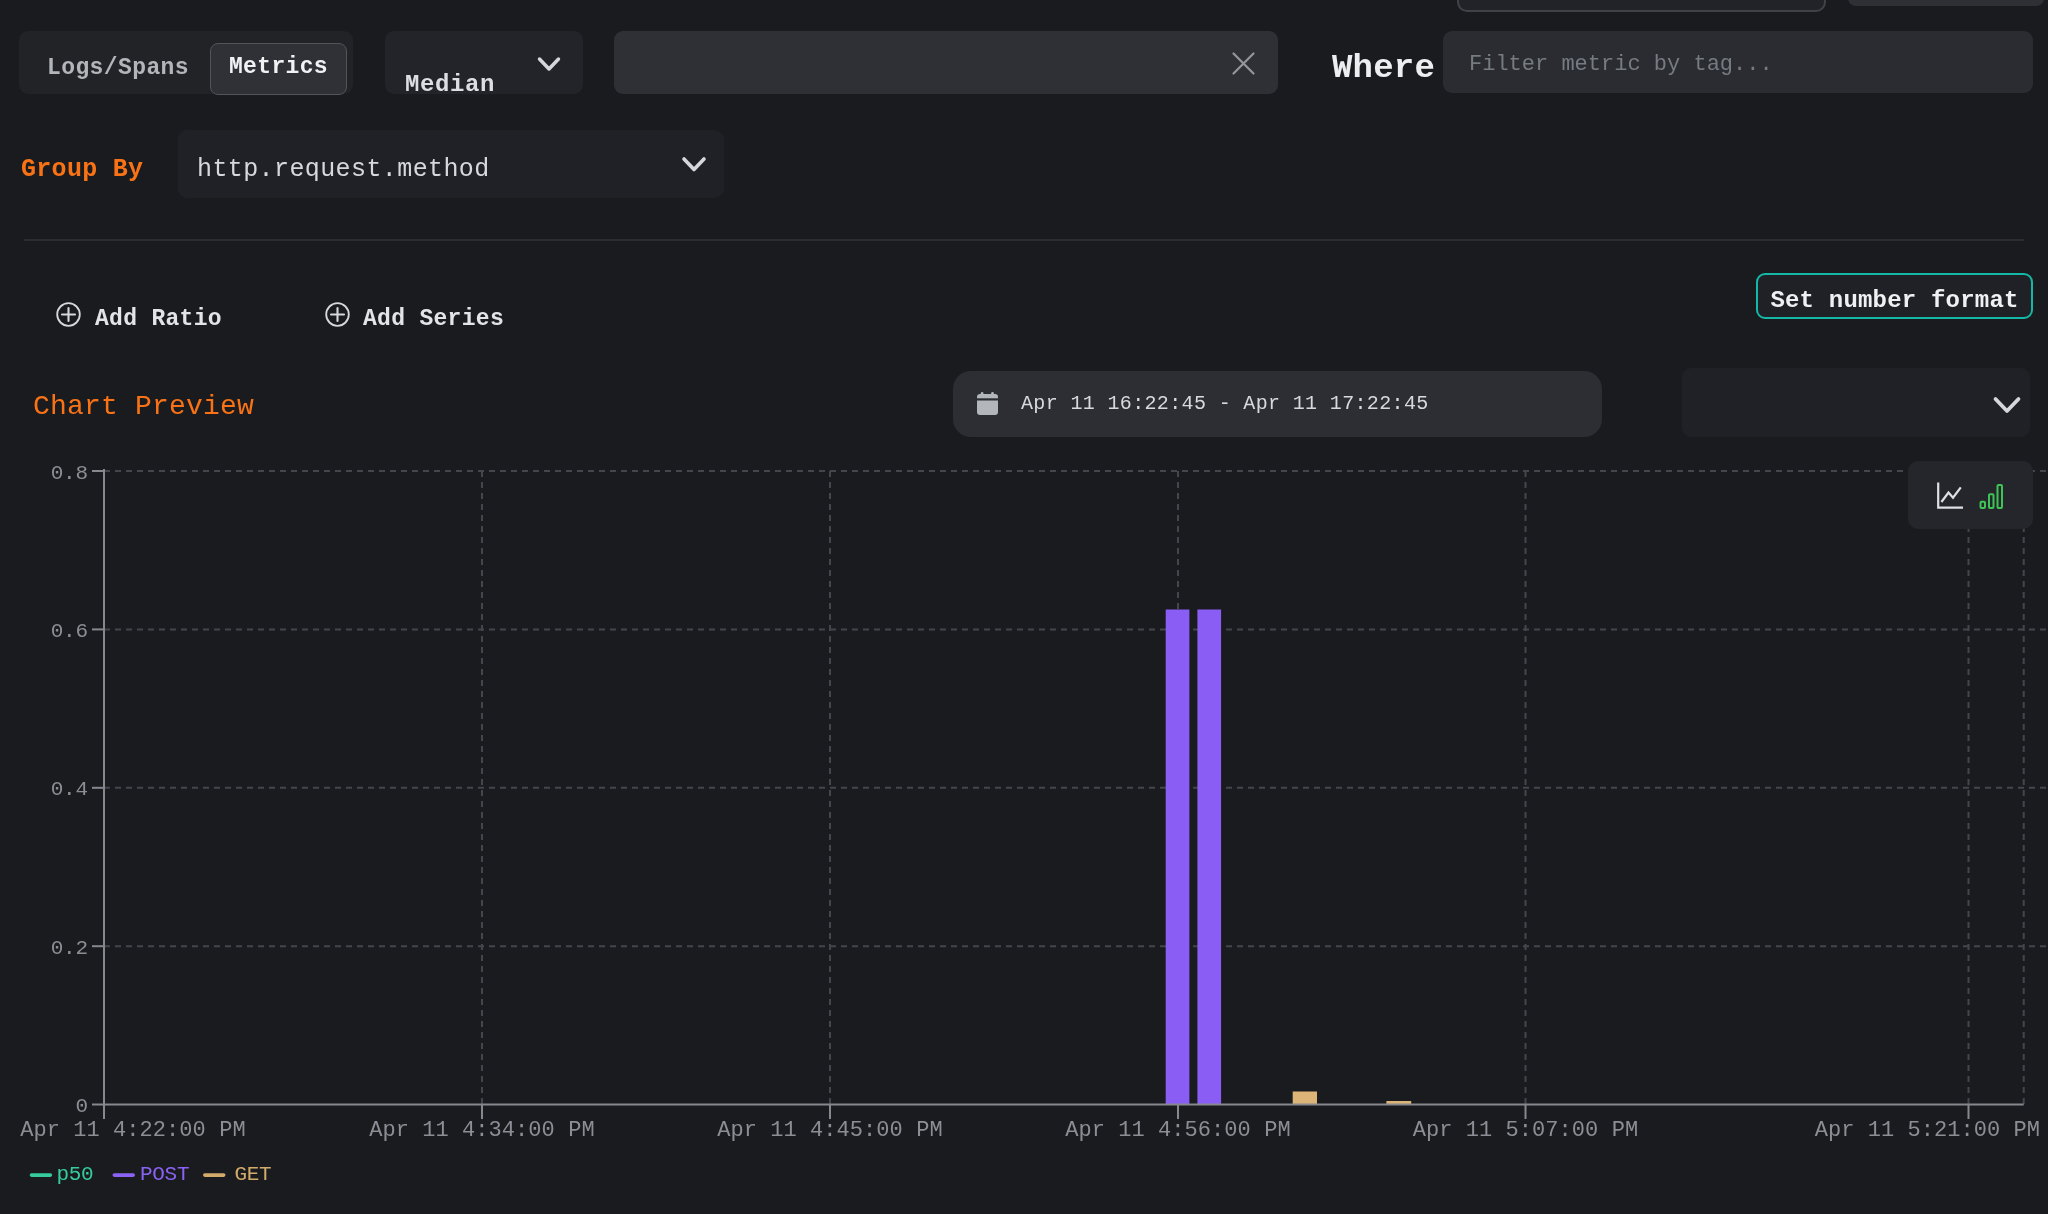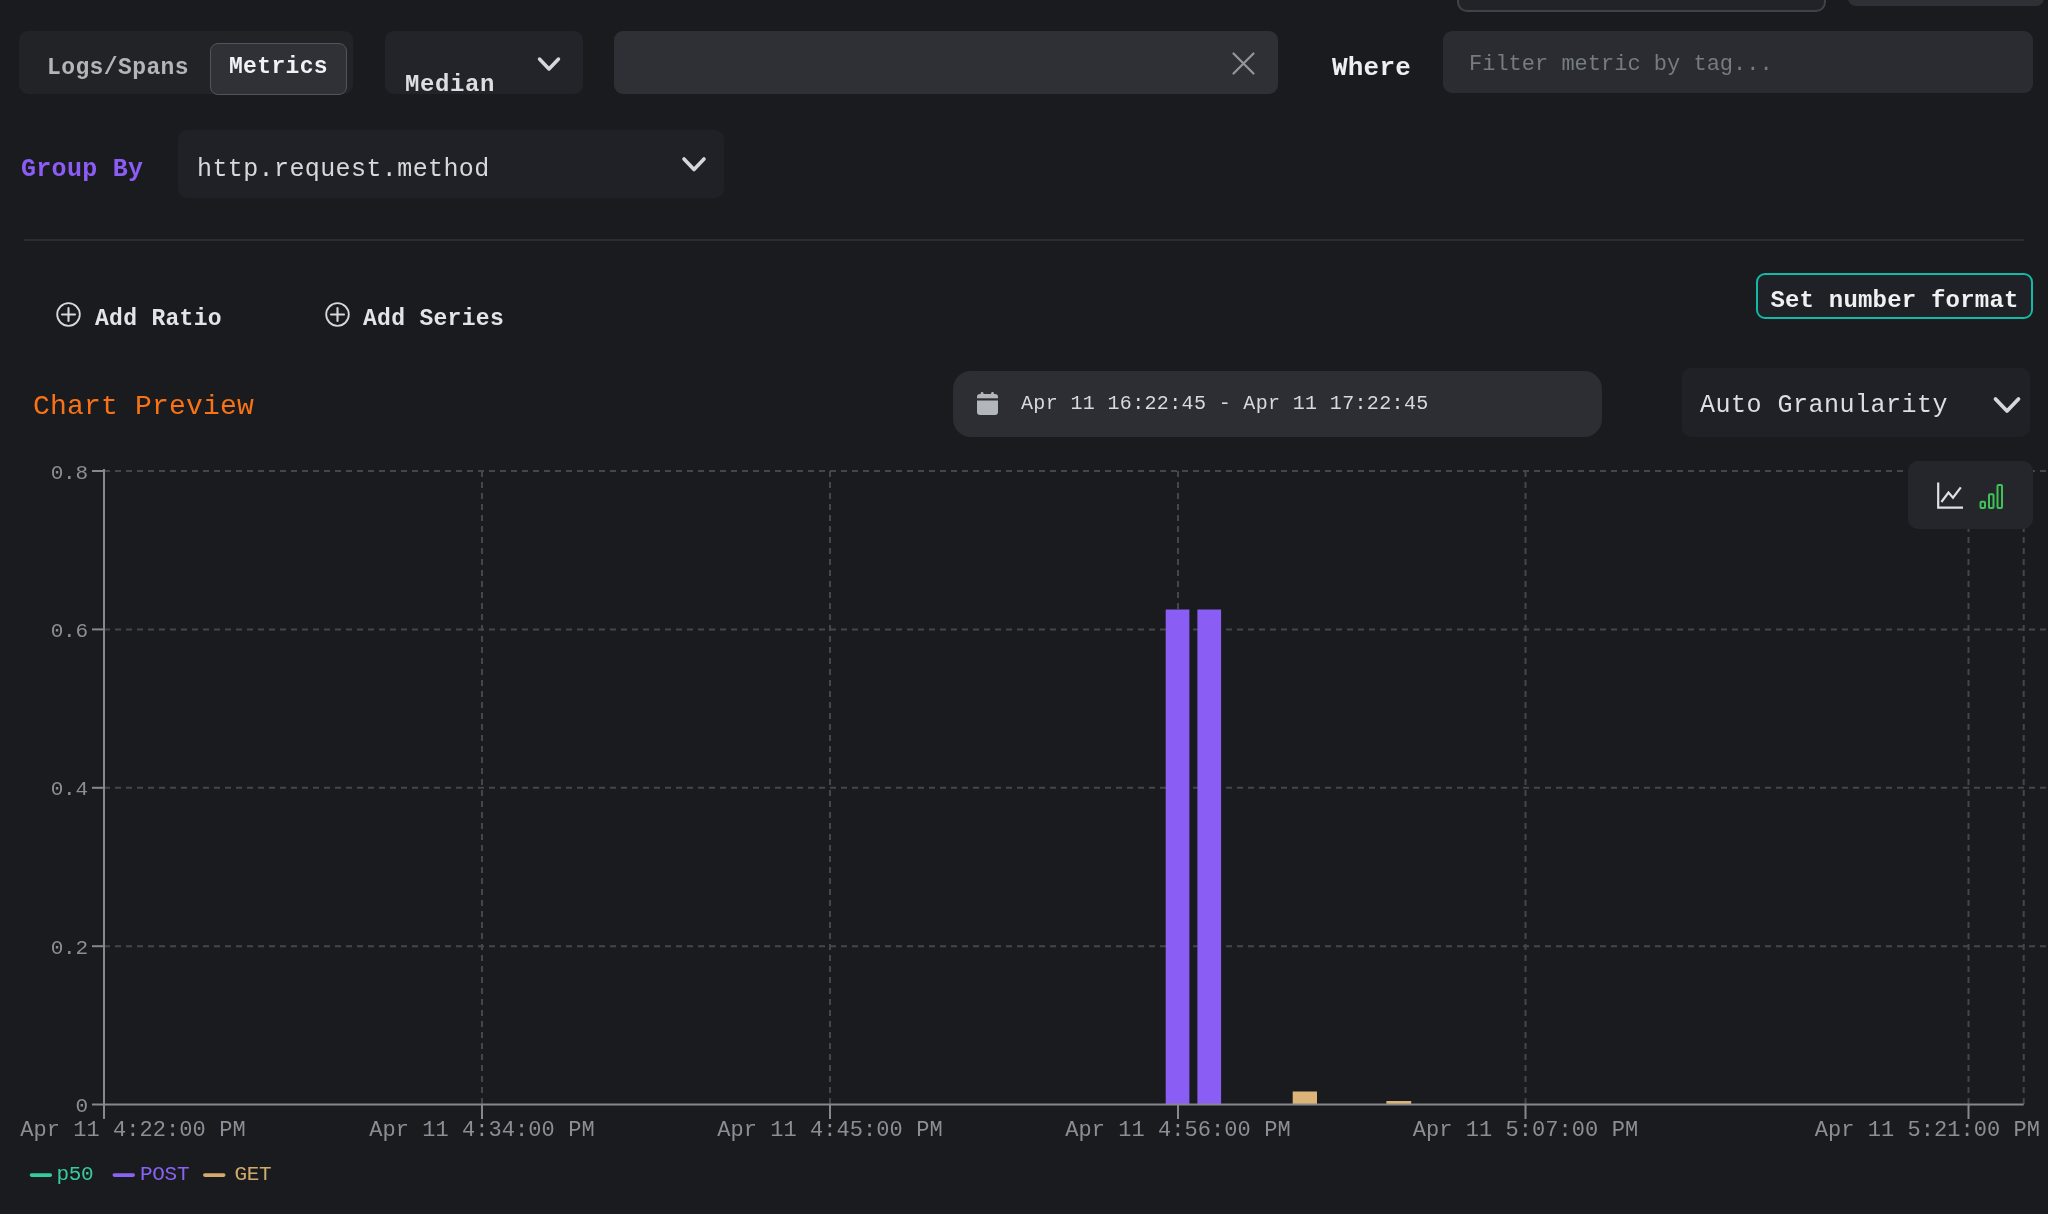--- a/index.html
+++ b/index.html
@@ -24,27 +24,27 @@
       <polyline points="2.5,7 12,17 21.5,7"></polyline>
     </svg>
 </div>
 
 <div class="abs" style="left:614px; top:31px; width:664px; height:63px; background:#2e3036; border-radius:9px;">
   <svg class="abs" style="left:617px; top:20px;" width="25" height="25" viewBox="0 0 25 25" fill="none" stroke="#93979d" stroke-width="2.2" stroke-linecap="round">
       <path d="M2.5 2.5 L22.5 22.5 M22.5 2.5 L2.5 22.5"></path>
     </svg>
 </div>
 
-<div class="abs" style="left:1332px; top:31px; height:63px; line-height:63px; transform:translateY(5.5px); font-size:26px; letter-spacing:0.2px; font-weight:bold; color:#eceef0;">Where</div>
+<div class="abs" style="left:1332px; top:31px; height:63px; line-height:63px; transform:translateY(5.5px); font-size:34px; letter-spacing:0.2px; font-weight:bold; color:#eceef0;">Where</div>
 
 <div class="abs" style="left:1443px; top:31px; width:590px; height:62px; background:#2a2c32; border-radius:9px;">
   <div class="abs" style="left:26px; top:0; height:62px; line-height:62px; transform:translateY(3px); font-size:22px; color:#767b82;">Filter metric by tag...</div>
 </div>
 
-<div class="abs" style="left:21px; top:130px; height:68px; line-height:68px; transform:translateY(6px); font-size:25px; letter-spacing:0.3px; font-weight:bold; color:#8b5cf6;">Group By</div>
+<div class="abs" style="left:21px; top:130px; height:68px; line-height:68px; transform:translateY(6px); font-size:25px; letter-spacing:0.3px; font-weight:bold; color:#f97316;">Group By</div>
 <div class="abs" style="left:178px; top:130px; width:546px; height:68px; background:#202126; border-radius:9px;">
   <div class="abs" style="left:19px; top:0; height:68px; line-height:68px; transform:translateY(6px); font-size:25px; letter-spacing:0.4px; color:#d6d8db;">http.request.method</div>
   <svg class="abs" style="left:503px; top:21px;" width="26" height="26" viewBox="0 0 26 26" fill="none" stroke="#d5d7db" stroke-width="3.6" stroke-linecap="round" stroke-linejoin="round">
       <polyline points="3,8 13,18.5 23,8"></polyline>
     </svg>
 </div>
 
 <div class="abs" style="left:24px; top:239px; width:2000px; height:2px; background:#2b2d31;"></div>
 
 <svg class="abs" style="left:56px; top:302px;" width="25" height="25" viewBox="0 0 25 25" fill="none" stroke="#d6d8dc" stroke-width="1.8">
@@ -67,21 +67,20 @@
   <svg class="abs" style="left:23px; top:20px;" width="23" height="25" viewBox="0 0 23 25">
       <rect x="1" y="3" width="21" height="21" rx="3" fill="#b3b7bc"></rect>
       <rect x="1" y="7.3" width="21" height="2.2" fill="#2c2e34"></rect>
       <rect x="4.8" y="1" width="2.6" height="4" rx="1.2" fill="#b3b7bc"></rect>
       <rect x="15.2" y="1" width="2.6" height="4" rx="1.2" fill="#b3b7bc"></rect>
     </svg>
   <div class="abs" style="left:68px; top:0; height:66px; line-height:66px; font-size:20px; letter-spacing:0.35px; color:#d6d9dd;">Apr 11 16:22:45 - Apr 11 17:22:45</div>
 </div>
 
 <div class="abs" style="left:1682px; top:368px; width:348px; height:69px; background:#202126; border-radius:9px;">
-  <div class="abs" style="left:18px; top:0; height:69px; line-height:69px; transform:translateY(2.5px); font-size:25px; letter-spacing:0.5px; color:#dcdfe2;">Auto Granularity</div>
   <svg class="abs" style="left:310px; top:22px;" width="30" height="30" viewBox="0 0 30 30" fill="none" stroke="#d5d7db" stroke-width="3.8" stroke-linecap="round" stroke-linejoin="round">
       <polyline points="3.5,9 15,21 26.5,9"></polyline>
     </svg>
 </div>
 
 <svg class="abs" style="left:0; top:440px;" width="2048" height="774" viewBox="0 440 2048 774" font-family="Liberation Mono, monospace">
 
   <g stroke="#43464c" stroke-width="2" stroke-dasharray="6 5">
     <path d="M104 471 H2048"></path>
     <path d="M104 629.4 H2048"></path>

